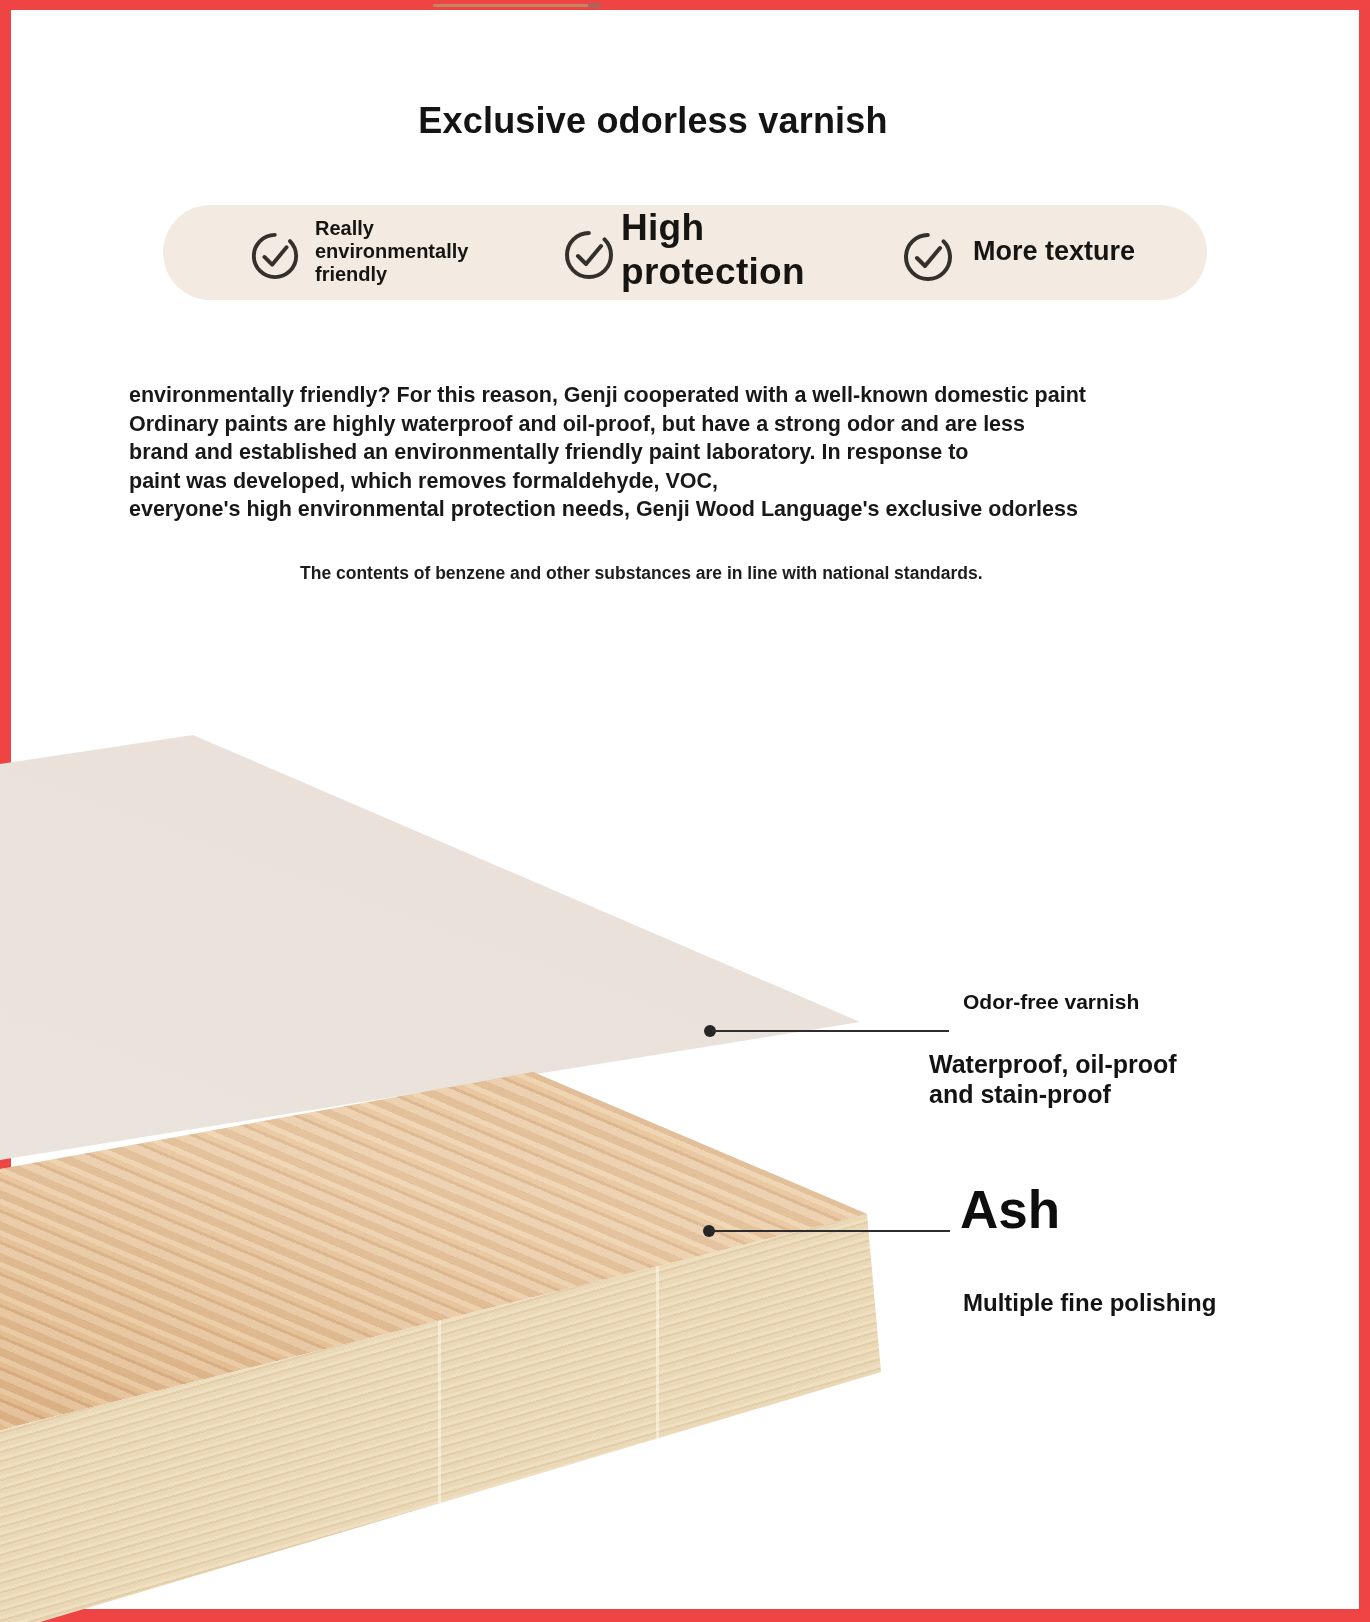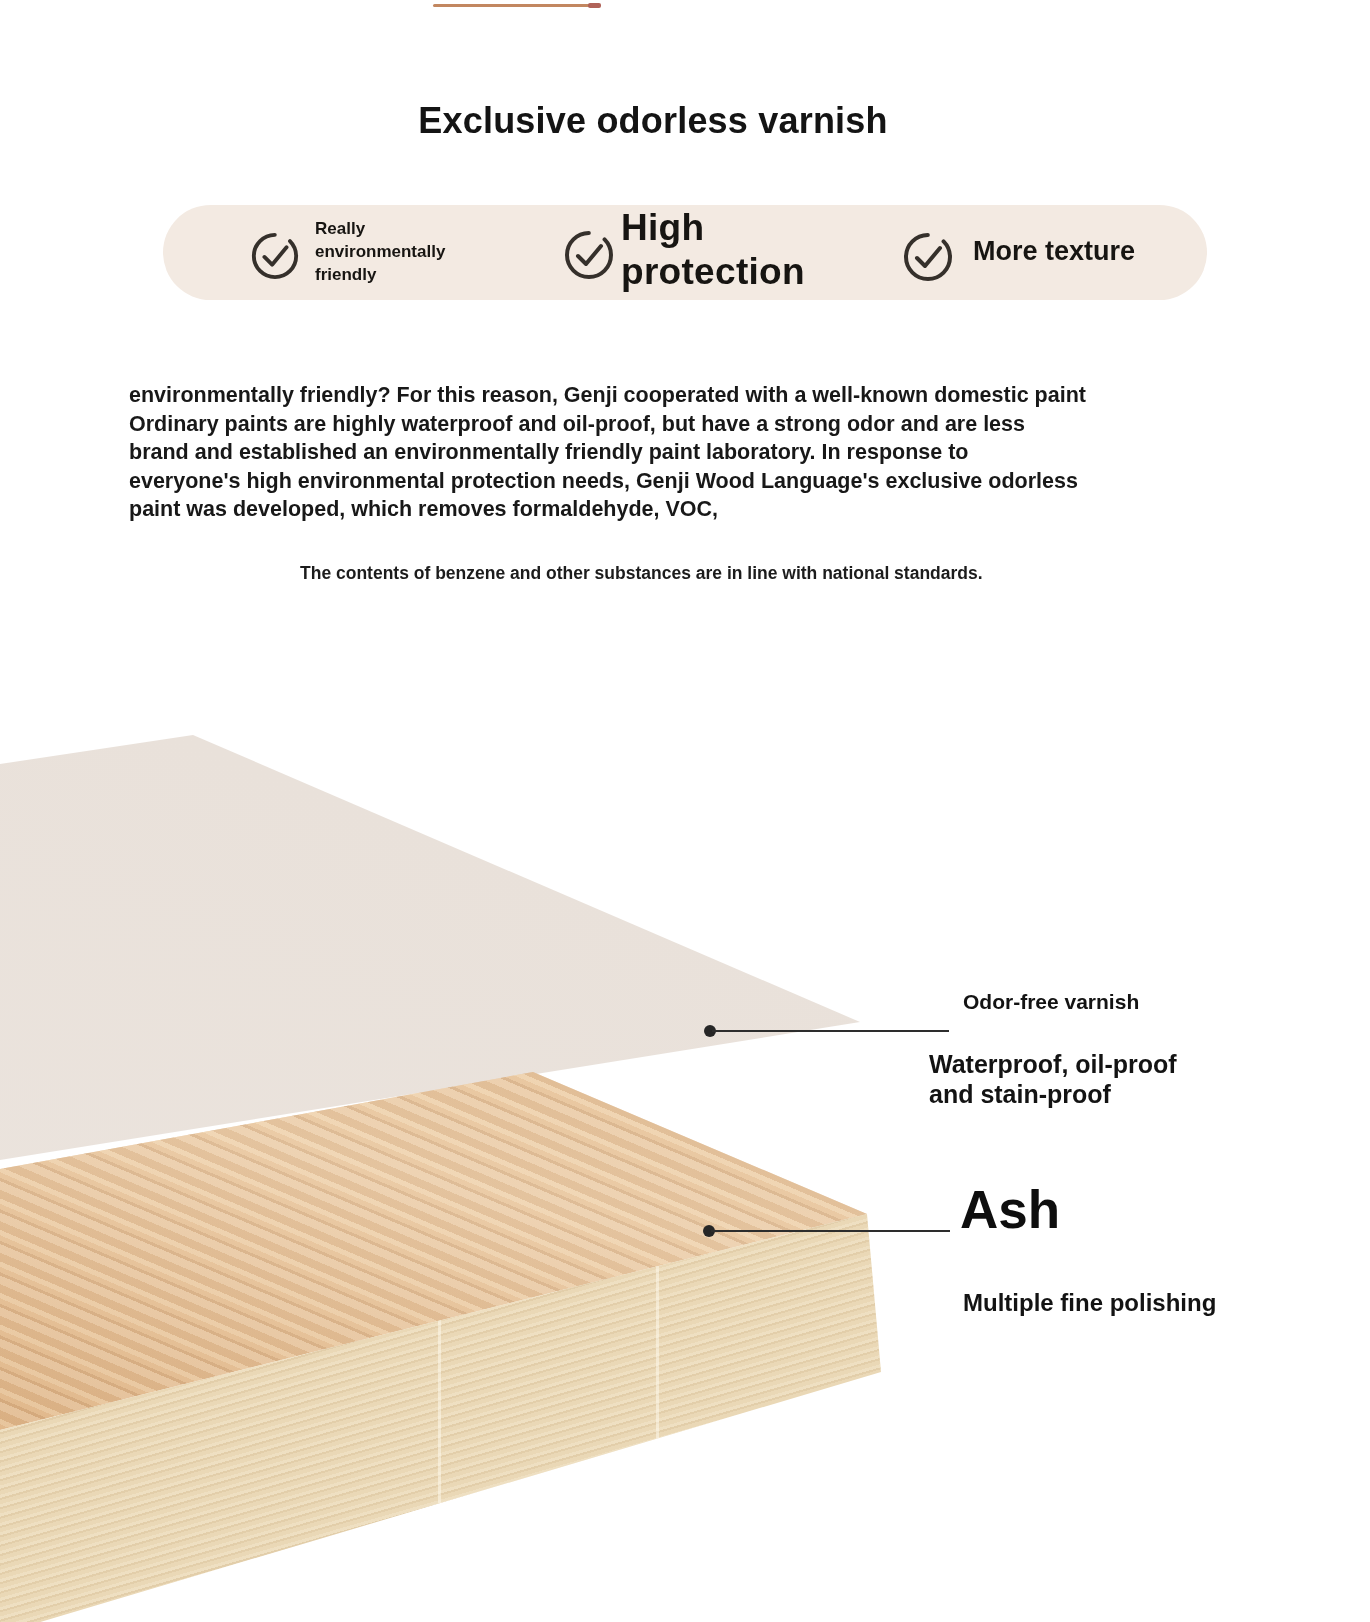--- a/index.html
+++ b/index.html
@@ -1,38 +1,38 @@
 <!DOCTYPE html>
 <html><head>
 <meta charset="utf-8">
 <style>
   html,body{margin:0;padding:0;background:#f2ebe4;}
   .screen{
     position:relative;width:1370px;height:1622px;overflow:hidden;
-    background:#ffffff;font-family:"Liberation Sans",sans-serif;color:#1d1b18;
+    background:#ef4444;font-family:"Liberation Sans",sans-serif;color:#1d1b18;
   }
   .card{position:absolute;left:11px;top:10px;right:11px;bottom:13px;background:#ffffff;}
   
   .top-line{position:absolute;left:433px;top:4px;width:167px;height:3px;background:#c28760;border-radius:2px;}
   .top-line-cap{position:absolute;left:588px;top:3px;width:13px;height:5px;background:#b06258;border-radius:2px;}
 
   .title{
     position:absolute;left:0;right:64px;top:100px;text-align:center;
     font-size:36px;font-weight:bold;color:#141414;letter-spacing:.2px;
   }
 
   
   .pill{position:absolute;left:163px;top:205px;width:1044px;height:95px;background:#f3eae2;border-radius:48px;}
   .feature-icon{position:absolute;width:50px;height:50px;}
   .icon-1{left:250px;top:231px;}
   .icon-2{left:563px;top:229px;}
   .icon-3{left:902px;top:231px;}
   .feature-text{position:absolute;font-weight:bold;color:#171512;}
   .feature-text div{white-space:nowrap;}
-  .text-1{left:315px;top:217px;font-size:17px;line-height:23px;}
+  .text-1{left:315px;top:217px;font-size:20px;line-height:23px;}
   .text-2{left:621px;top:206px;font-size:37px;line-height:44px;letter-spacing:.3px;}
   .text-3{left:973px;top:236px;font-size:27px;line-height:30px;}
 
   
   .paragraph{position:absolute;left:129px;top:381px;font-size:21.5px;line-height:28.6px;font-weight:bold;color:#181818;}
   .paragraph div{white-space:nowrap;}
   .note{position:absolute;left:300px;top:563px;font-size:17.5px;font-weight:bold;color:#1c1c1c;white-space:nowrap;}
 
   
   .layer{position:absolute;inset:0;}
@@ -121,22 +121,22 @@
     </svg>
   </span>
   <div class="feature-text text-3">
     <div>More texture</div>
   </div>
 
   <div class="paragraph">
     <div>environmentally friendly? For this reason, Genji cooperated with a well-known domestic paint</div>
     <div>Ordinary paints are highly waterproof and oil-proof, but have a strong odor and are less</div>
     <div>brand and established an environmentally friendly paint laboratory. In response to</div>
+    <div>paint was developed, which removes formaldehyde, VOC,</div>
     <div>everyone's high environmental protection needs, Genji Wood Language's exclusive odorless</div>
-    <div>paint was developed, which removes formaldehyde, VOC,</div>
   </div>
   <div class="note">The contents of benzene and other substances are in line with national standards.</div>
 
   <div class="layer varnish-sheet"></div>
   <div class="layer wood-top"></div>
   <div class="layer wood-side">
     <div class="wood-seam seam-1"></div>
     <div class="wood-seam seam-2"></div>
   </div>
 

